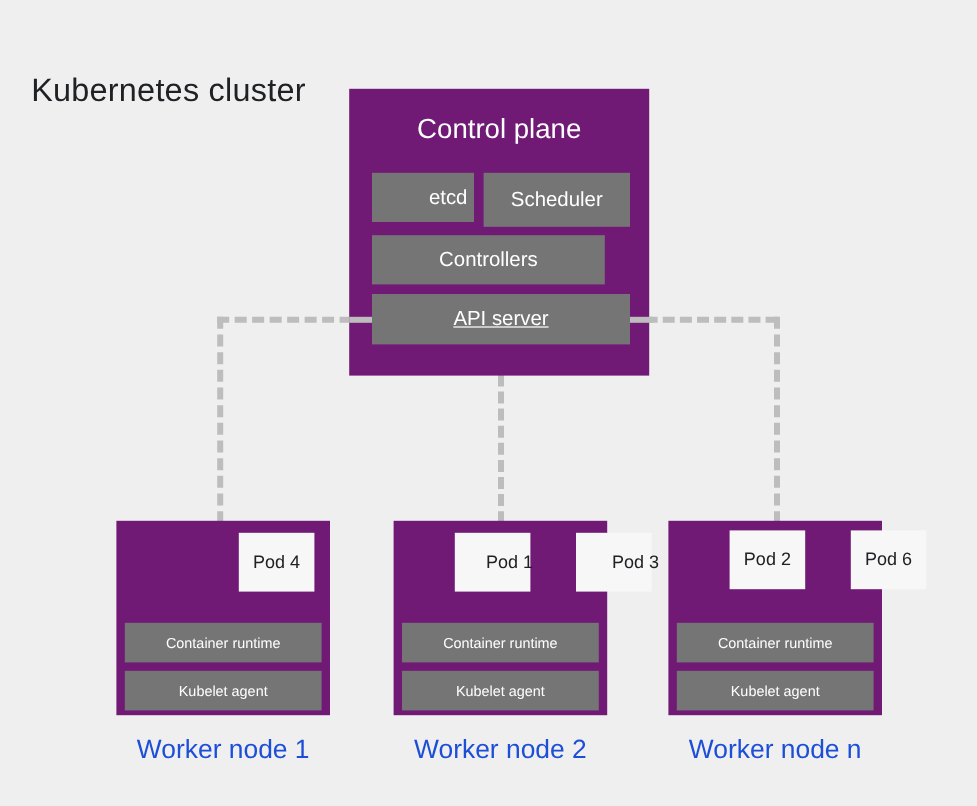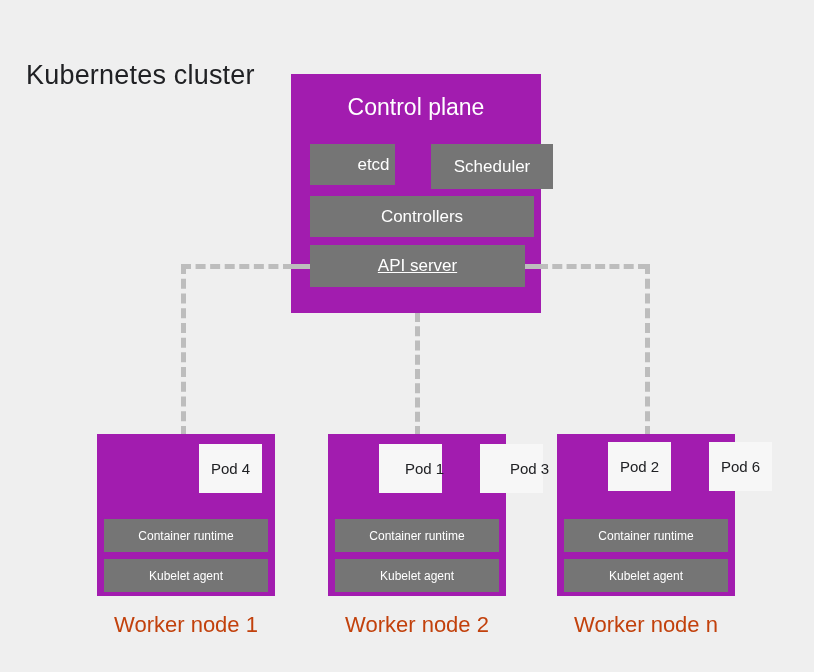--- a/index.html
+++ b/index.html
@@ -27,21 +27,21 @@
     font-size: 27px;
     color: #202124;
     letter-spacing: 0.2px;
     white-space: nowrap;
     margin-top: 40px;
   }
 
   
   .blue-box {
     position: absolute;
-    background: #a21caf;
+    background: #701a75;
     box-sizing: border-box;
   }
 
   
   .gray-chip {
     position: absolute;
     background: #757575;
     color: #ffffff;
     display: flex;
     align-items: center;
@@ -75,35 +75,35 @@
     position: absolute;
     left: 0;
     top: 20px;
     width: 250px;
     text-align: center;
     color: #ffffff;
     font-size: 23px;
     white-space: nowrap;
   }
   #chip-etcd      { left: 310px; top: 144px; width: 85px;  height: 41px; font-size: 17px; padding-left: 42px; }
-  #chip-scheduler { left: 403px; top: 144px; width: 122px; height: 45px; font-size: 17px; margin-left: 28px; }
-  #chip-controllers { left: 310px; top: 196px; width: 224px; height: 41px; font-size: 17px; }
+  #chip-scheduler { left: 403px; top: 144px; width: 122px; height: 45px; font-size: 17px; }
+  #chip-controllers { left: 310px; top: 196px; width: 194px; height: 41px; font-size: 17px; }
   #chip-apiserver   { left: 310px; top: 245px; width: 215px; height: 42px; font-size: 17px; text-decoration: underline; }
 
   
   #worker-1 { left: 97px;  top: 434px; width: 178px; height: 162px; }
   #worker-2 { left: 328px; top: 434px; width: 178px; height: 162px; }
   #worker-n { left: 557px; top: 434px; width: 178px; height: 162px; }
 
   .node-label {
     position: absolute;
     top: 612px;
     width: 178px;
     text-align: center;
-    color: #c2410c;
+    color: #1d4ed8;
     font-size: 22px;
     white-space: nowrap;
   }
   #label-worker-1 { left: 97px; }
   #label-worker-2 { left: 328px; }
   #label-worker-n { left: 557px; }
 
   
   .runtime-chip, .kubelet-chip {
     height: 33px;

